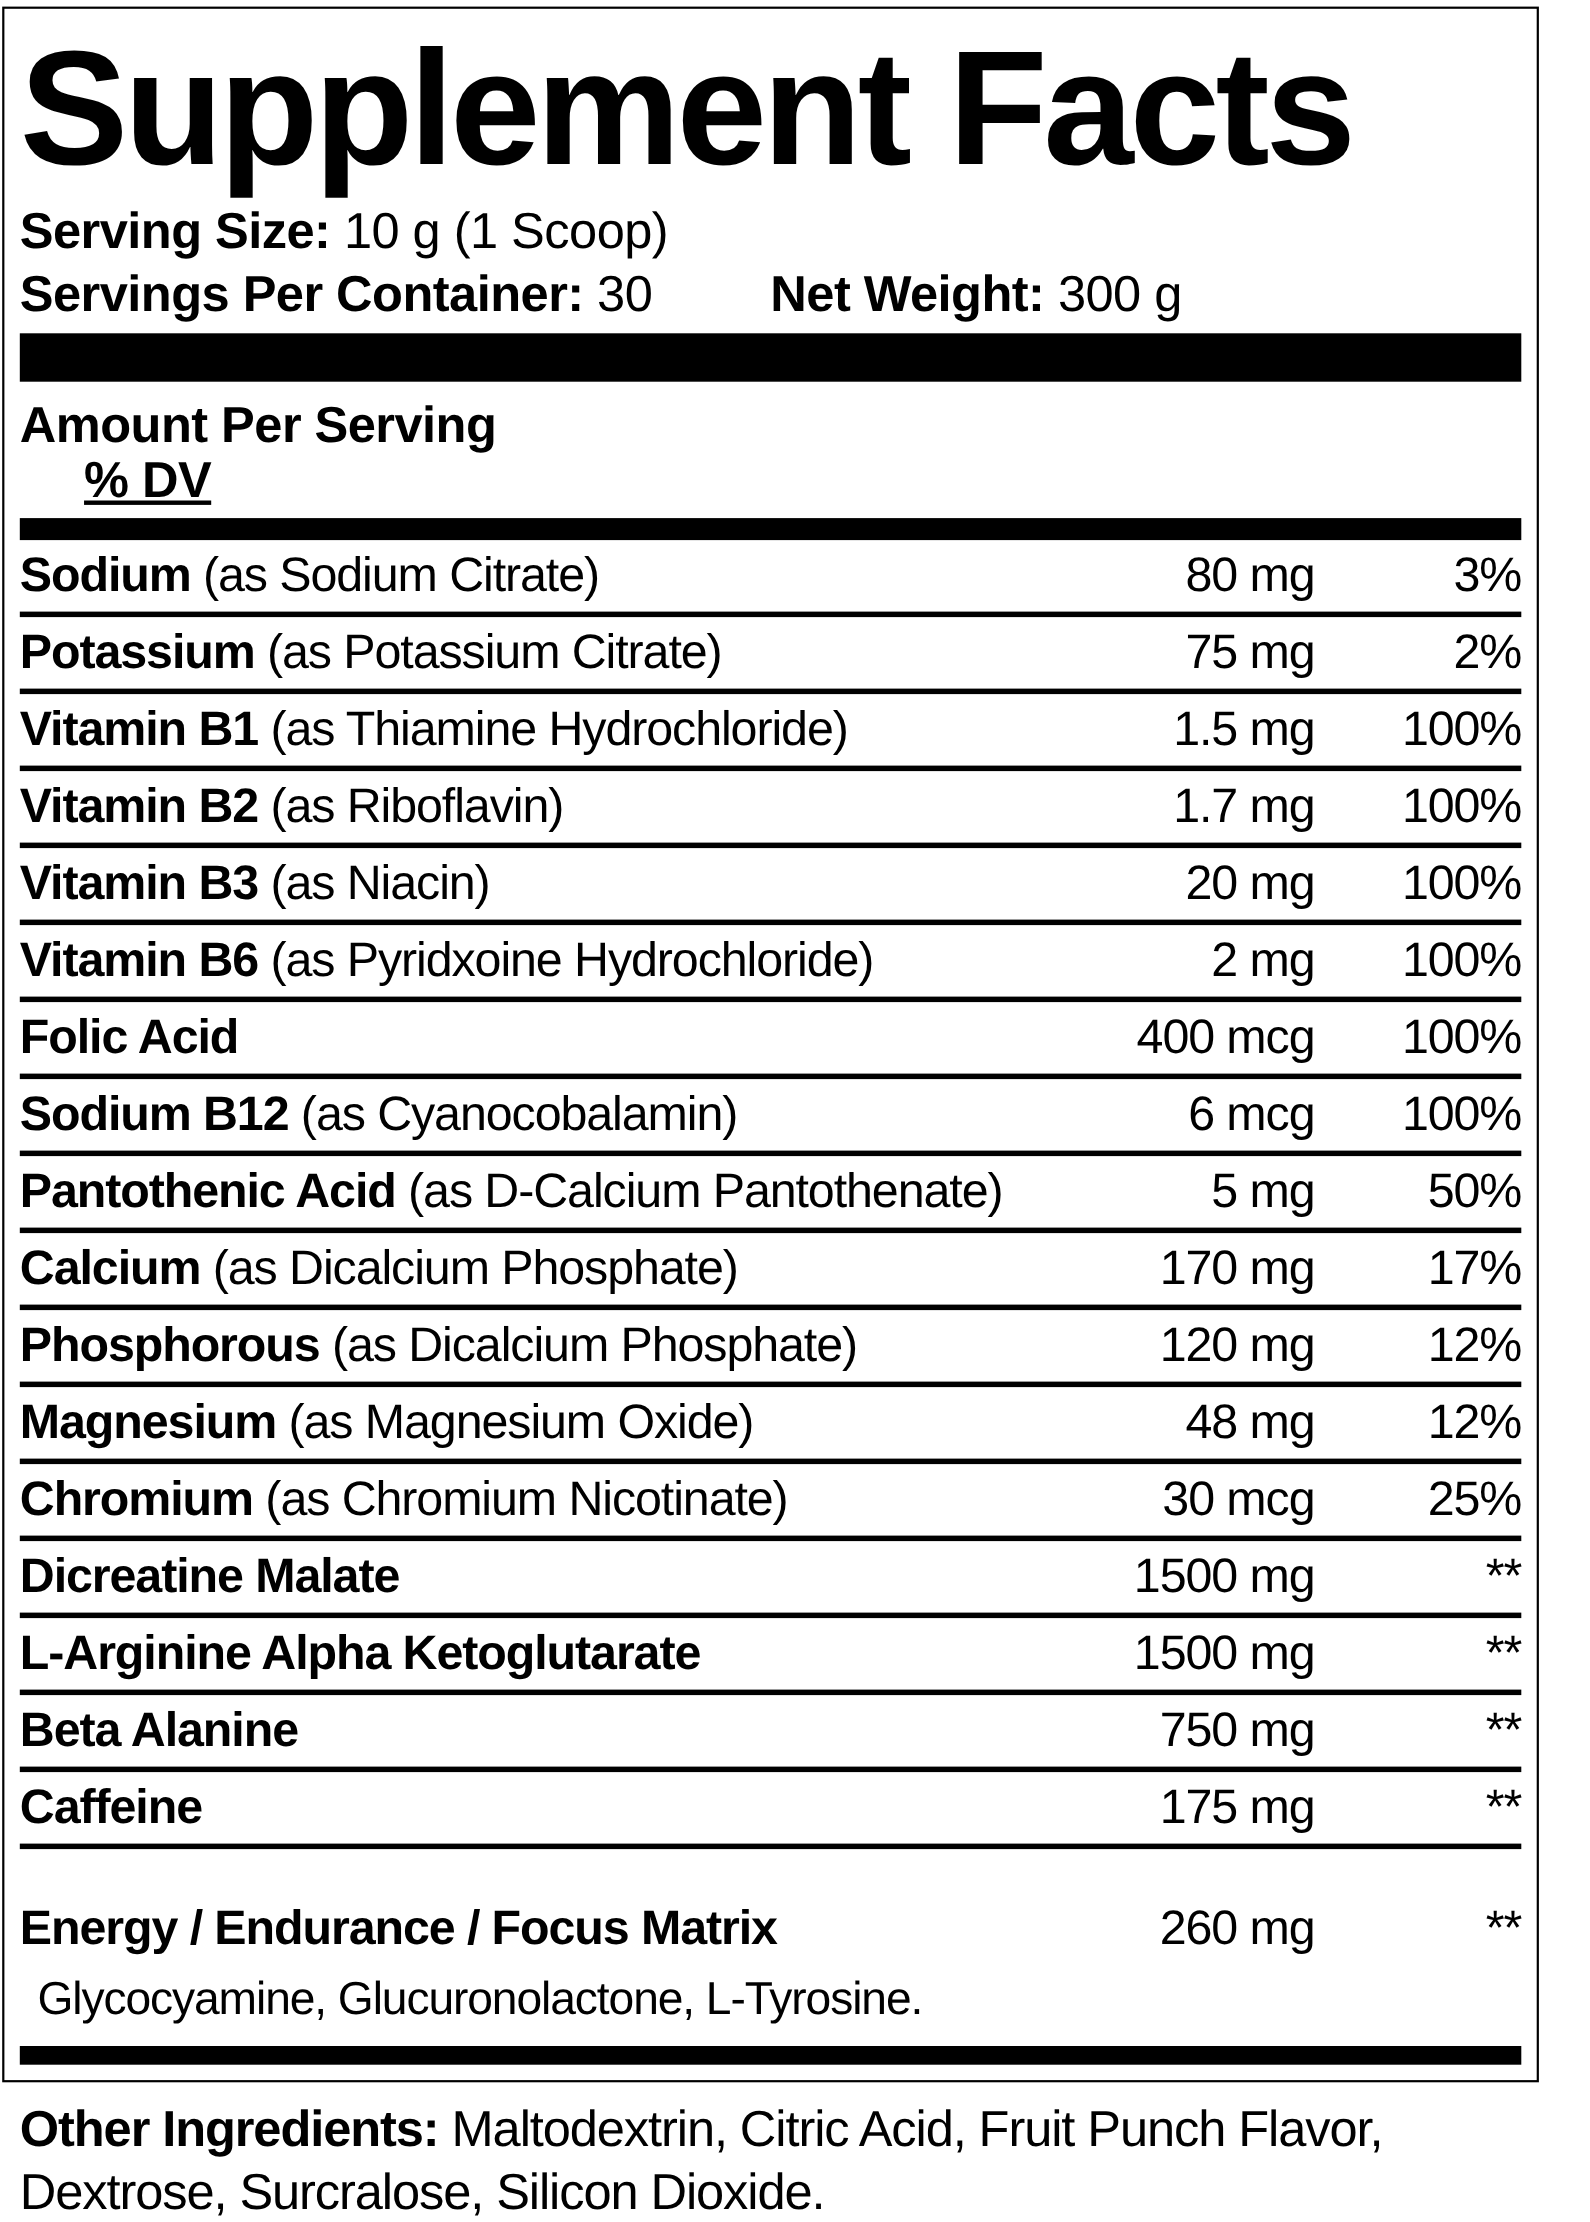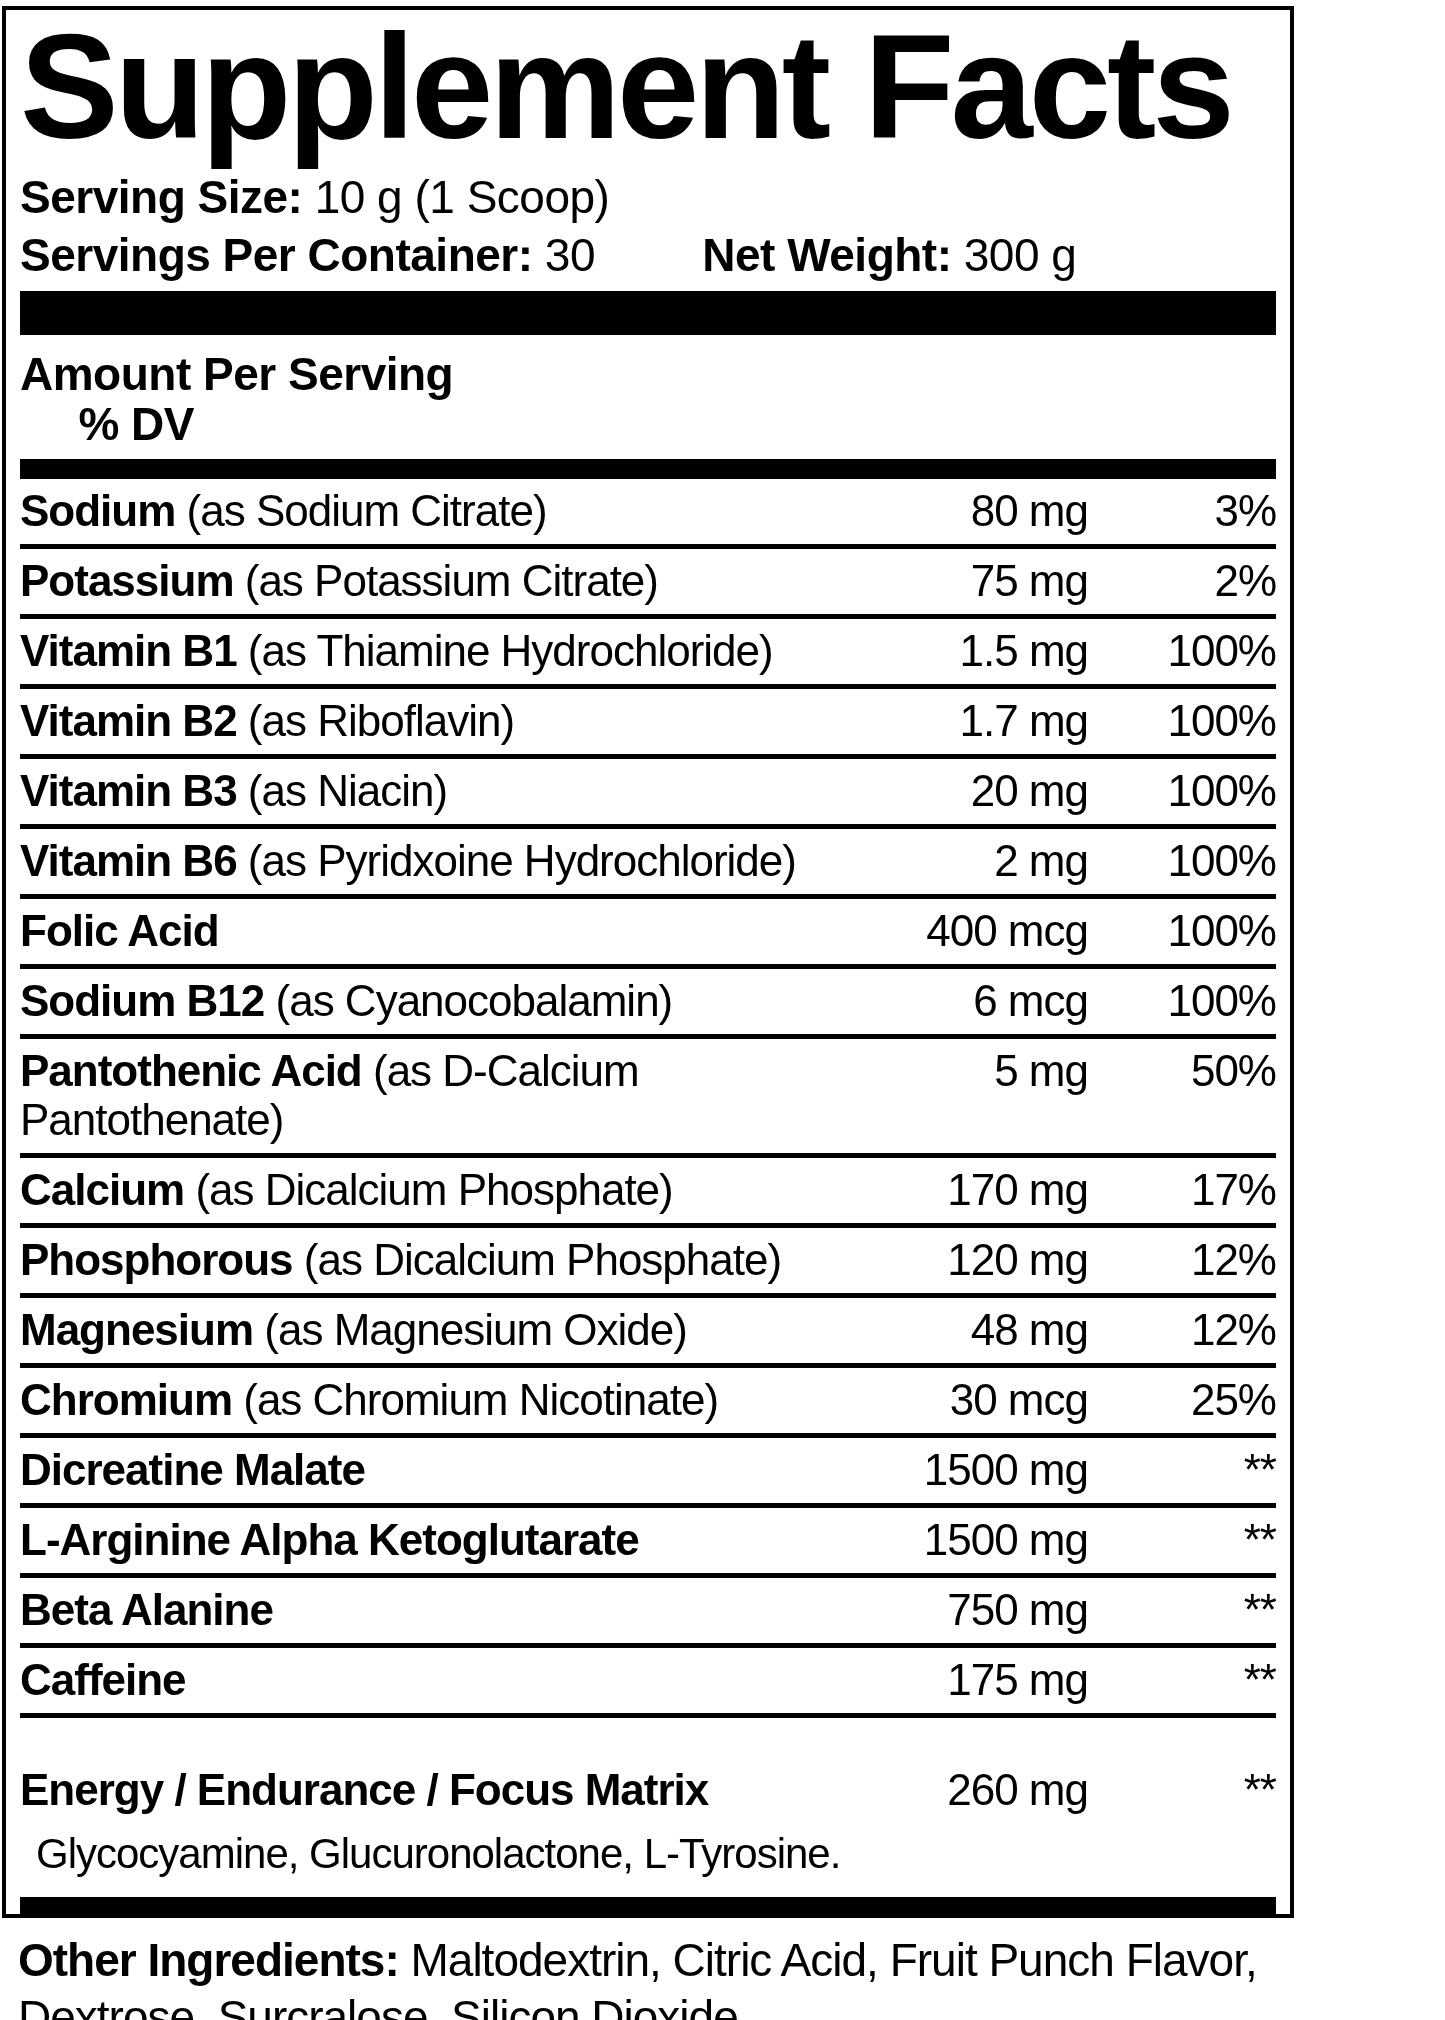--- a/index.html
+++ b/index.html
@@ -5,24 +5,24 @@
   html, body {
     margin: 0; padding: 0;
     width: 1445px; height: 2020px;
     background: #ffffff;
     font-family: "Liberation Sans", "DejaVu Sans", sans-serif;
     color: #000;
     overflow: hidden;
   }
   .label-box {
     margin: 6px 2px 0 2px;
-    border: 4px solid #000000;
-    padding: 0 14px;
+    border: 2px solid #000000;
+    padding: 14px 14px;
     box-sizing: border-box;
-    width: 1292px;
+    width: 1397px;
   }
   .title {
     font-size: 148px;
     font-weight: bold;
     letter-spacing: -4px;
     line-height: 1.02;
     margin-top: 2px;
     white-space: nowrap;
   }
   .serving-line {
@@ -58,21 +58,21 @@
     padding: 7px 0 9px 0;
     border-bottom: 5px solid #000;
     gap: 14px;
   }
   .row.no-border { border-bottom: none; margin-top: 40px; }
   .cell-name { flex: 1; }
   .cell-name .nm { font-weight: bold; }
   .cell-amt { width: 220px; text-align: right; white-space: nowrap; }
   .cell-dv  { width: 174px; text-align: right; white-space: nowrap; }
   .col-header .hdr-amt { text-align: right; white-space: nowrap; }
-  .col-header .hdr-dv  { width: 174px; text-align: right; white-space: nowrap; }
+  .col-header .hdr-dv  { width: 174px; text-align: right; white-space: nowrap; text-decoration: underline; }
   .matrix-subs {
     font-size: 42px;
     line-height: 54px;
     letter-spacing: -1px;
     padding: 4px 0 16px 16px;
   }
   .footnote {
     font-size: 46px;
     line-height: 50px;
     letter-spacing: -0.5px;

